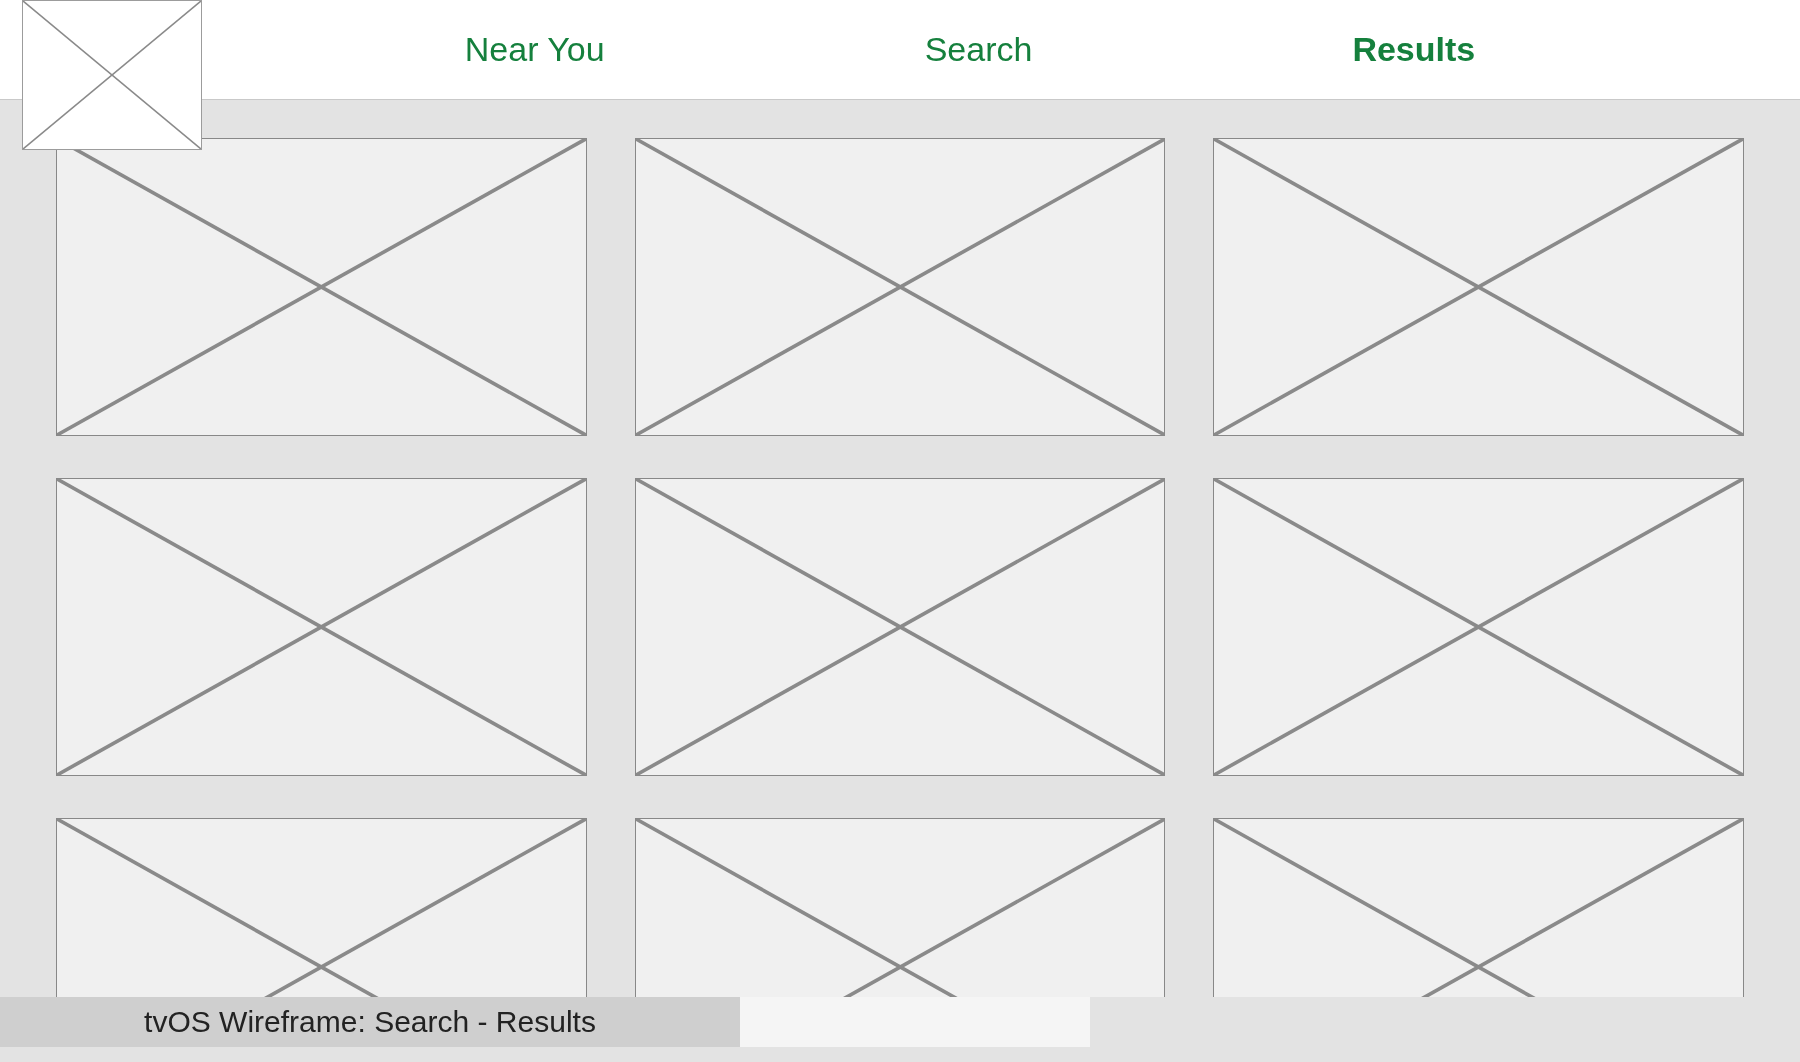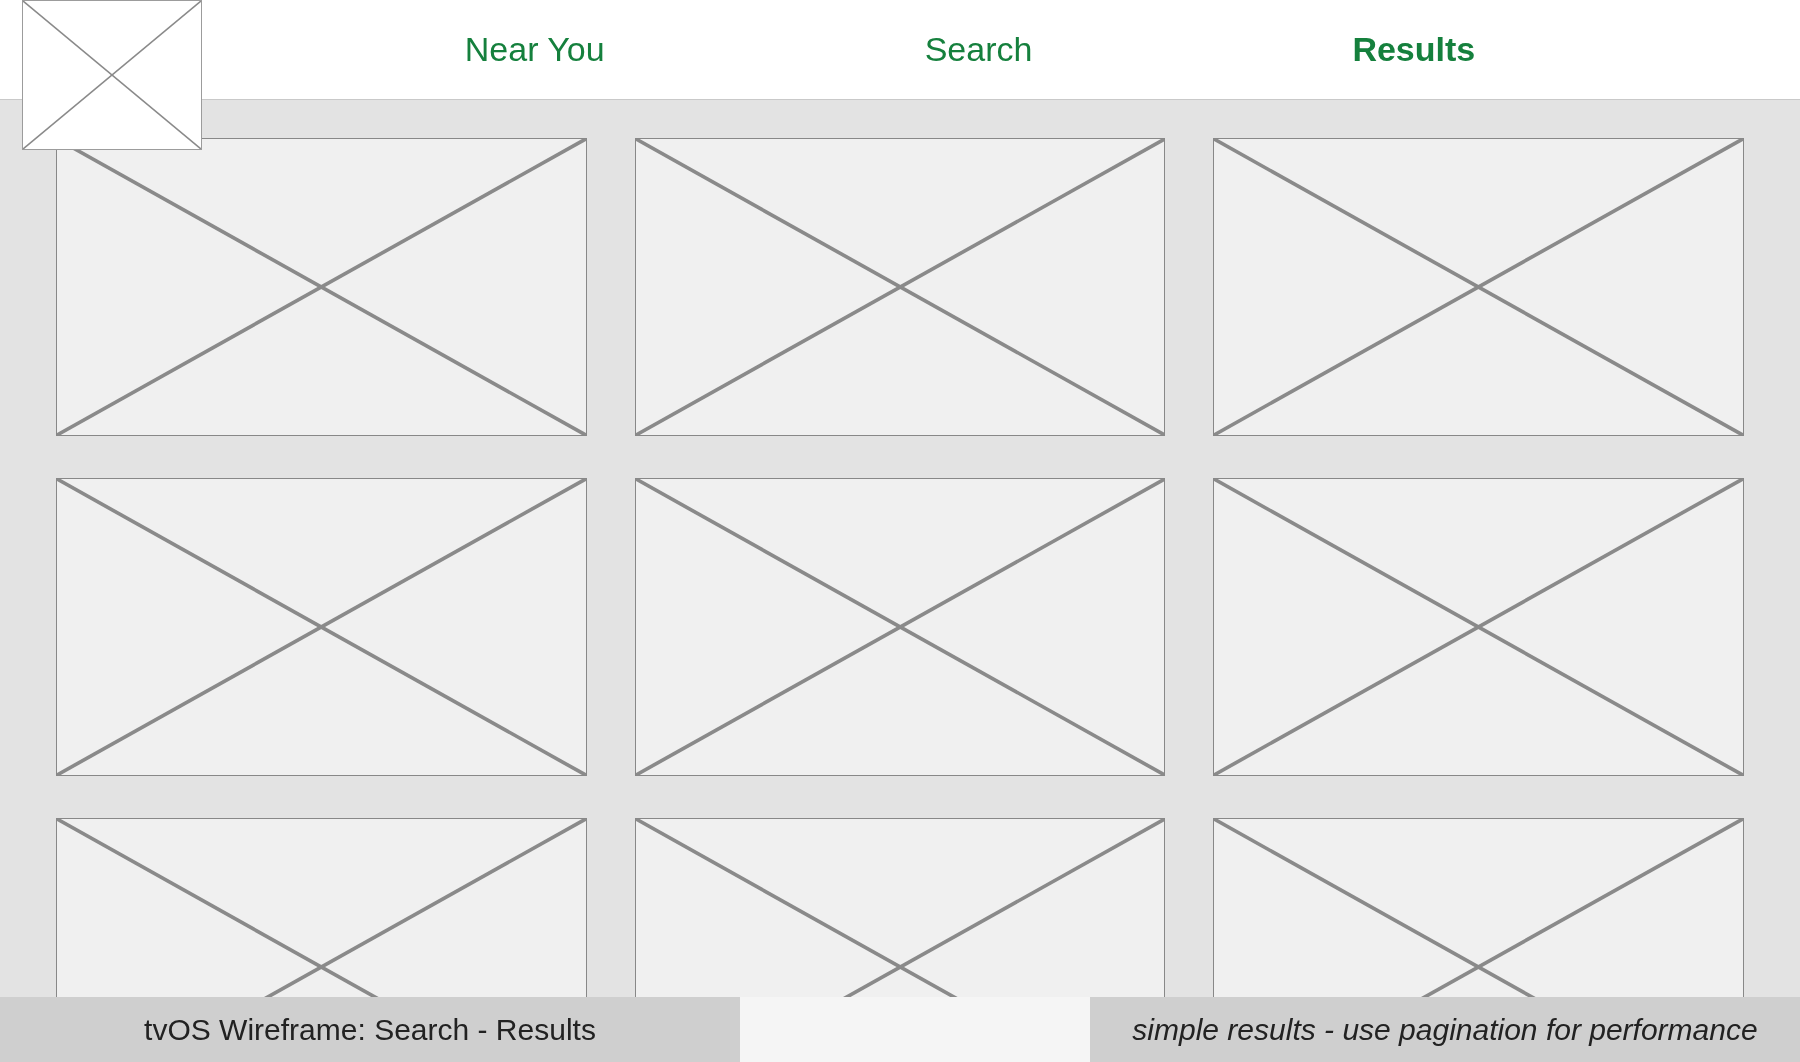--- a/index.html
+++ b/index.html
@@ -12,21 +12,21 @@
   .tabs { display:flex; flex:1; justify-content:center; gap:320px; padding-left:200px; padding-right:60px; }
   .tab { font-size:34px; color:#15803d; cursor:pointer; }
   .tab.active { font-weight:700; }
 
   
   .grid { position:absolute; top:138px; left:56px; right:56px; bottom:65px; display:grid; grid-template-columns: repeat(3, 1fr); column-gap:48px; row-gap:42px; overflow:hidden; }
   .card { background:#f0f0f0; border:1px solid #888; height:298px; position:relative; }
 
   
   .footer { position:absolute; left:0; right:0; bottom:0; height:65px; display:flex; }
-  .footer .cell { height:65px; display:flex; align-items:center; justify-content:center; font-size:30px; color:#222; }
+  .footer .cell { height:50px; display:flex; align-items:center; justify-content:center; font-size:30px; color:#222; }
   .footer .left  { width:740px; background:#cfcfcf; }
   .footer .mid   { width:350px; background:#f5f5f5; }
   .footer .right { flex:1; background:#cfcfcf; font-style:italic; }
 
   svg.xbox { position:absolute; inset:0; width:100%; height:100%; }
   svg.xbox line { stroke:#8a8a8a; stroke-width:1; }
 </style>
 </head>
 <body>
 
@@ -99,16 +99,15 @@
   <div class="logo-wrap">
     <svg class="xbox" viewBox="0 0 100 100" preserveAspectRatio="none">
         <line x1="0" y1="0" x2="100" y2="100"></line>
         <line x1="100" y1="0" x2="0" y2="100"></line>
       </svg>
   </div>
 
   <div class="footer">
     <div class="cell left">tvOS Wireframe: Search - Results</div>
     <div class="cell mid"></div>
-    <div class="cell right">simple results - use pagination for performance</div>
   </div>
 
 </div>
 
 </body></html>

